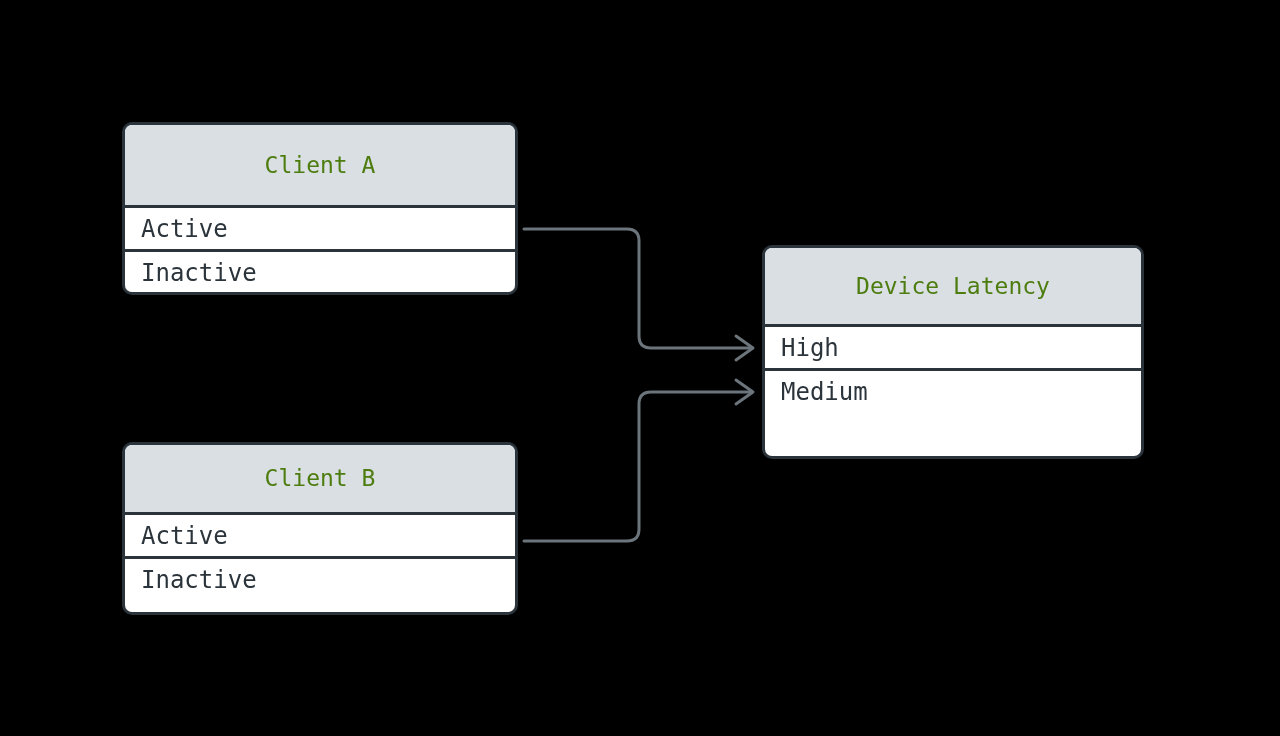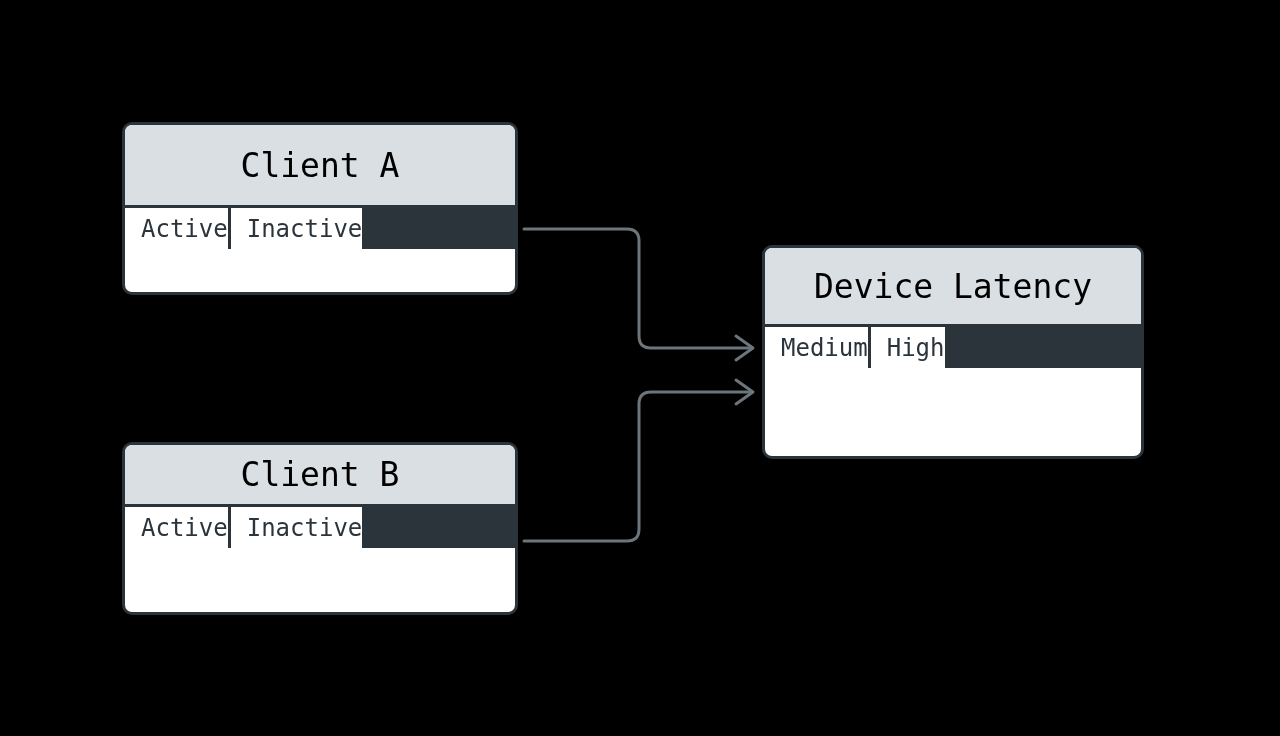--- a/index.html
+++ b/index.html
@@ -32,35 +32,35 @@
     position: absolute;
     box-sizing: border-box;
     border: 3px solid #2b333b;
     border-radius: 10px;
     background: #ffffff;
     overflow: hidden;
   }
   .node-header {
     box-sizing: border-box;
     background: #dadfe3;
-    color: #000000;
+    color: #4d7c0f;
     text-align: right;
-    font-size: 33px;
+    font-size: 23px;
     line-height: 1;
     letter-spacing: 0px;
     display: flex;
     align-items: center;
     justify-content: center;
     border-bottom: 3px solid #2b333b;
   }
   .node-rows {
     box-sizing: border-box;
     background: #2b333b;
     display: flex;
-    flex-direction: row;
+    flex-direction: column;
     gap: 3px;
     padding: 0px 0px 0px 0px;
   }
   .node-row {
     box-sizing: border-box;
     background: #ffffff;
     color: #2b343b;
     font-size: 24px;
     line-height: 1;
     display: flex;
@@ -78,21 +78,21 @@
   #node-client-a .node-header { height: 83px; }
   #node-client-a .node-row { height: 41px; }
 
   
   #node-client-b {
     left: 122px;
     top: 442px;
     width: 396px;
     height: 173px;
   }
-  #node-client-b .node-header { height: 62px; }
+  #node-client-b .node-header { height: 70px; }
   #node-client-b .node-row { height: 41px; }
 
   
   #node-device-latency {
     left: 762px;
     top: 245px;
     width: 382px;
     height: 214px;
   }
   #node-device-latency .node-header { height: 79px; }
@@ -126,18 +126,18 @@
     <div class="node-header">Client B</div>
     <div class="node-rows">
       <div class="node-row">Active</div>
       <div class="node-row">Inactive</div>
     </div>
   </div>
 
   <div class="node" id="node-device-latency">
     <div class="node-header">Device Latency</div>
     <div class="node-rows">
+      <div class="node-row">High</div>
       <div class="node-row">Medium</div>
-      <div class="node-row">High</div>
     </div>
   </div>
 
 </div>
 
 </body></html>

